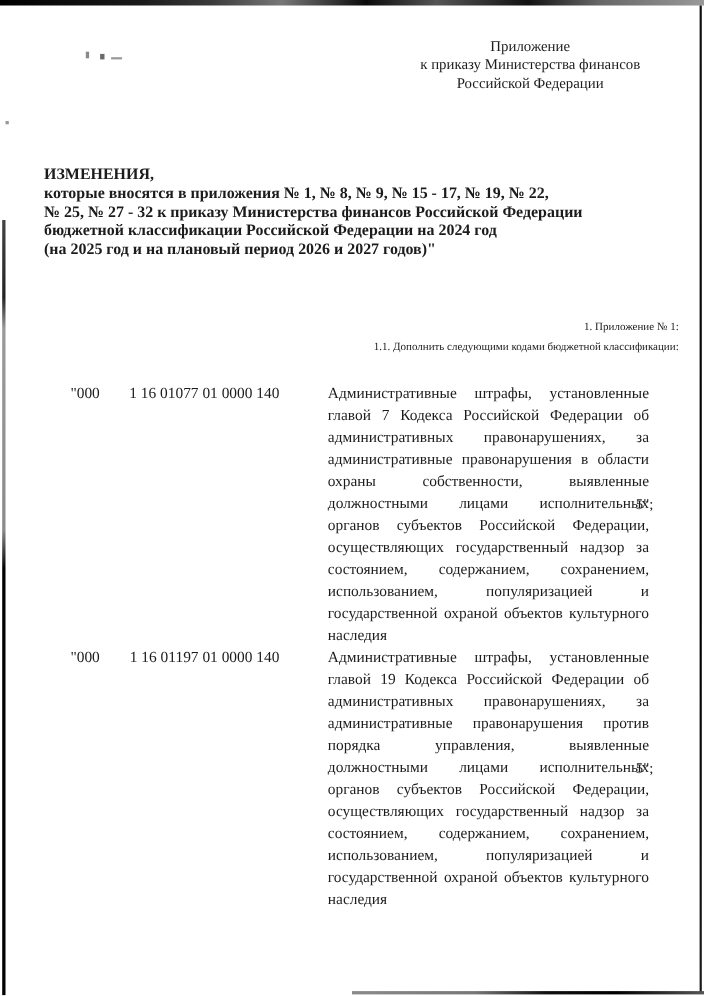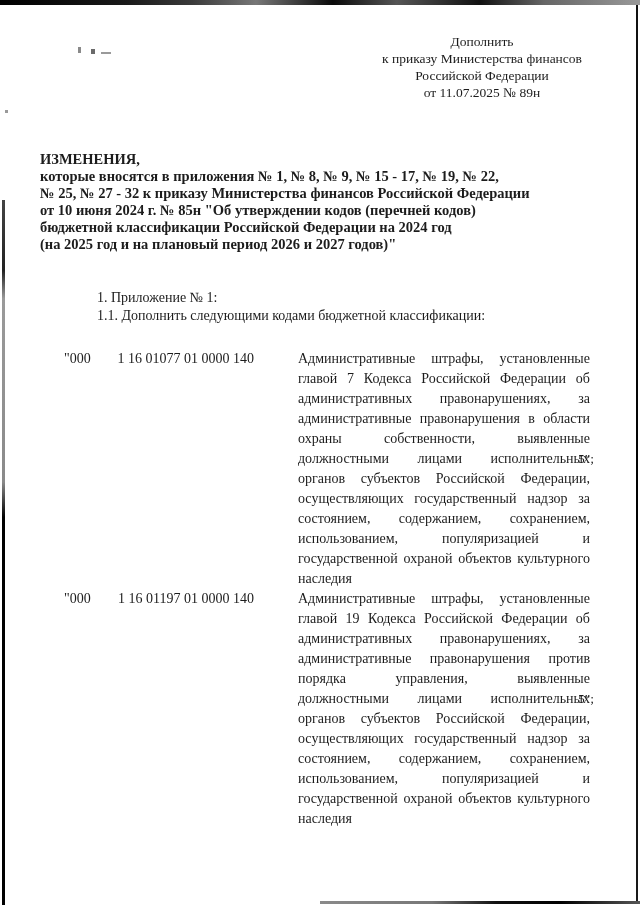--- a/index.html
+++ b/index.html
@@ -37,21 +37,21 @@
   .header-block {
     position: absolute; top: 33px; left: 338px; width: 288px;
     text-align: center; font-size: 13.5px; line-height: 17px;
   }
   .title-block {
     position: absolute; top: 151px; left: 40px; width: 600px;
     text-align: left; font-weight: bold; font-size: 14.5px; line-height: 17px;
   }
   .paragraphs {
     position: absolute; top: 289px; left: 97px; width: 520px;
-    font-size: 14px; line-height: 17.5px;
+    font-size: 10px; line-height: 17.5px; text-align: right;
   }
   .entries {
     position: absolute; top: 349px; left: 64px; width: 545px;
     font-size: 14px; line-height: 20px;
   }
   .entry { position: relative; display: flex; align-items: flex-start; }
   .entry-code {
     flex: 0 0 190px; display: flex; justify-content: space-between;
     white-space: nowrap; padding-right: 16px;
   }
@@ -72,31 +72,29 @@
   <div class="artifact-top-bar"></div>
   <div class="artifact-right-border"></div>
   <div class="artifact-left-border"></div>
   <div class="artifact-bottom-bar"></div>
   <div class="artifact-speck-1"></div>
   <div class="artifact-speck-2"></div>
   <div class="artifact-speck-3"></div>
   <div class="artifact-speck-4"></div>
 
   <div class="header-block">
-    <div>Дополнить</div>
+    <div>Приложение</div>
     <div>к приказу Министерства финансов</div>
     <div>Российской Федерации</div>
-    <div>от 11.07.2025 № 89н</div>
   </div>
 
   <div class="title-block">
     <div>ИЗМЕНЕНИЯ,</div>
     <div>которые вносятся в приложения № 1, № 8, № 9, № 15 - 17, № 19, № 22,</div>
     <div>№ 25, № 27 - 32 к приказу Министерства финансов Российской Федерации</div>
-    <div>от 10 июня 2024 г. № 85н "Об утверждении кодов (перечней кодов)</div>
     <div>бюджетной классификации Российской Федерации на 2024 год</div>
     <div>(на 2025 год и на плановый период 2026 и 2027 годов)"</div>
   </div>
 
   <div class="paragraphs">
     <div>1.  Приложение № 1:</div>
     <div>1.1. Дополнить следующими кодами бюджетной классификации:</div>
   </div>
 
   <div class="entries">

